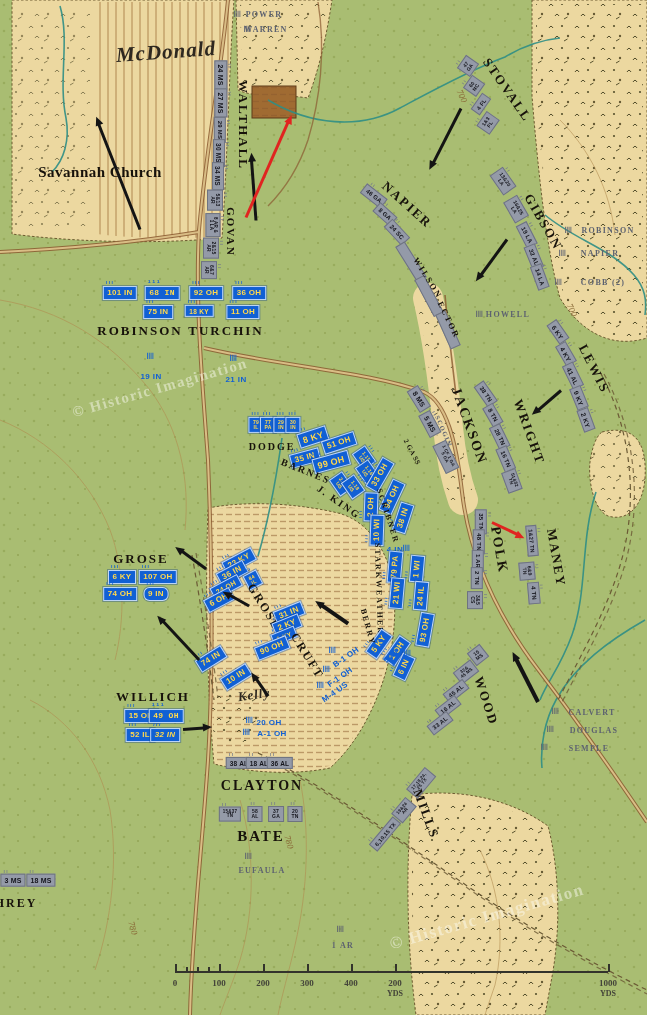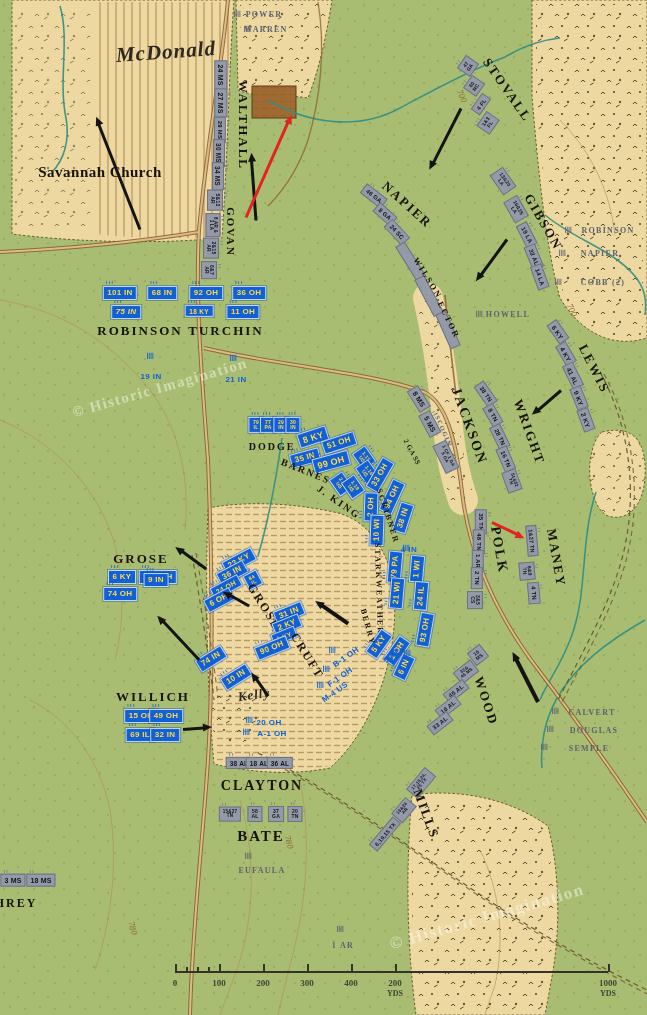--- a/index.html
+++ b/index.html
@@ -166,24 +166,24 @@
 AR</div>
       <div class="mk c" style="left: 213px; top: 225px; --r: 90deg; font-size: 4.5px;">8 AR &amp;
 1 LA</div>
       <div class="mk c" style="left: 211px; top: 248px; --r: 90deg; font-size: 5px;">2&amp;15
 AR</div>
       <div class="mk c" style="left: 209px; top: 270px; --r: 90deg; font-size: 5px;">6&amp;7
 AR</div>
       <div class="mk n" style="left: 243px; top: 125px; --r: 90deg; font-size: 13px;">WALTHALL</div>
       <div class="mk n" style="left: 231px; top: 232px; --r: 90deg; font-size: 11px;">GOVAN</div>
       <div class="mk u" style="left: 120px; top: 293px;">101 IN</div>
-      <div class="mk u" style="left: 162px; top: 293px;">68 IN</div>
+      <div class="mk u" style="left: 162px; top: 293px; font-family: Liberation Mono, monospace;">68 IN</div>
       <div class="mk u" style="left: 206px; top: 293px;">92 OH</div>
       <div class="mk u" style="left: 249px; top: 293px;">36 OH</div>
-      <div class="mk u" style="left: 126px; top: 312px; font-style: italic;">75 IN</div>
+      <div class="mk u" style="left: 158px; top: 312px;">75 IN</div>
       <div class="mk u" style="left: 199px; top: 311px; font-size: 6.5px;">18 KY</div>
       <div class="mk u" style="left: 243px; top: 312px;">11 OH</div>
       <div class="mk n" style="left: 140px; top: 331px; font-size: 13px;">ROBINSON</div>
       <div class="mk n" style="left: 226px; top: 331px; font-size: 13px;">TURCHIN</div>
       <div class="mk ai-b" style="left: 150px; top: 356px;"></div>
       <div class="mk ub" style="left: 151px; top: 376px;">19 IN</div>
       <div class="mk ai-b" style="left: 233px; top: 358px;"></div>
       <div class="mk ub" style="left: 236px; top: 379px;">21 IN</div>
       <div class="mk c" style="left: 468px; top: 66px; --r: -55deg; font-size: 5px;">47
 GA</div>
@@ -260,21 +260,21 @@
 US</div>
       <div class="mk u" style="left: 353px; top: 487px; --r: 55deg; font-size: 5px;">1.18
 US</div>
       <div class="mk n" style="left: 339px; top: 502px; --r: 35deg; font-size: 10px;">J. KING</div>
       <div class="mk u" style="left: 380px; top: 475px; --r: -60deg;">33 OH</div>
       <div class="mk u" style="left: 392px; top: 497px; --r: -65deg;">94 OH</div>
       <div class="mk u" style="left: 403px; top: 518px; --r: -72deg;">38 IN</div>
       <div class="mk u" style="left: 371px; top: 507px; --r: -88deg;">2 OH</div>
       <div class="mk u" style="left: 377px; top: 530px; --r: -88deg;">10 WI</div>
       <div class="mk n" style="left: 388px; top: 516px; --r: 72deg; font-size: 8px;">SCRIBNER</div>
-      <div class="mk ub" style="left: 409px; top: 549px;">4 IN</div>
+      <div class="mk ub" style="left: 395px; top: 549px;">4 IN</div>
       <div class="mk ai-b" style="left: 406px; top: 548px;"></div>
       <div class="mk u" style="left: 395px; top: 567px; --r: -85deg;">79 PA</div>
       <div class="mk u" style="left: 397px; top: 593px; --r: -85deg;">21 WI</div>
       <div class="mk u" style="left: 417px; top: 569px; --r: -85deg;">1 WI</div>
       <div class="mk u" style="left: 421px; top: 596px; --r: -85deg;">24 IL</div>
       <div class="mk n" style="left: 379px; top: 589px; --r: 88deg; font-size: 8px;">STARKWEATHER</div>
       <div class="mk u" style="left: 425px; top: 630px; --r: -80deg;">93 OH</div>
       <div class="mk u" style="left: 379px; top: 644px; --r: -55deg;">5 KY</div>
       <div class="mk u" style="left: 397px; top: 651px; --r: -55deg;">1 OH</div>
       <div class="mk u" style="left: 404px; top: 667px; --r: -65deg;">6 IN</div>
@@ -284,41 +284,41 @@
       <div class="mk ai-b" style="left: 332px; top: 650px;"></div>
       <div class="mk ub" style="left: 346px; top: 657px; --r: -35deg;">B-1 OH</div>
       <div class="mk ai-b" style="left: 326px; top: 669px;"></div>
       <div class="mk ub" style="left: 340px; top: 677px; --r: -35deg;">F-1 OH</div>
       <div class="mk ai-b" style="left: 320px; top: 685px;"></div>
       <div class="mk ub" style="left: 335px; top: 692px; --r: -35deg;">M-4 US</div>
       <div class="mk n" style="left: 141px; top: 559px; font-size: 13px;">GROSE</div>
       <div class="mk u" style="left: 122px; top: 577px;">6 KY</div>
       <div class="mk u" style="left: 158px; top: 577px;">107 OH</div>
       <div class="mk u" style="left: 120px; top: 594px;">74 OH</div>
-      <div class="mk u" style="left: 156px; top: 580px;">9 IN</div>
+      <div class="mk u" style="left: 156px; top: 594px; border-radius: 6px;">9 IN</div>
       <div class="mk u" style="left: 239px; top: 561px; --r: -28deg;">23 KY</div>
       <div class="mk u" style="left: 232px; top: 573px; --r: -28deg;">36 IN</div>
       <div class="mk u" style="left: 253px; top: 580px; --r: -28deg; font-size: 5px;">84
 IL</div>
       <div class="mk u" style="left: 226px; top: 587px; --r: -28deg; font-size: 7px;">24 OH</div>
       <div class="mk u" style="left: 219px; top: 600px; --r: -28deg;">6 OH</div>
       <div class="mk n" style="left: 264px; top: 607px; --r: 58deg; font-size: 12px;">GROSE</div>
       <div class="mk u" style="left: 289px; top: 613px; --r: -22deg;">31 IN</div>
       <div class="mk u" style="left: 287px; top: 625px; --r: -22deg;">2 KY</div>
       <div class="mk u" style="left: 284px; top: 636px; --r: -22deg; font-size: 6.5px;">1 KY</div>
       <div class="mk u" style="left: 272px; top: 648px; --r: -22deg;">90 OH</div>
       <div class="mk n" style="left: 307px; top: 656px; --r: 58deg; font-size: 12px;">CRUFT</div>
       <div class="mk u" style="left: 211px; top: 659px; --r: -32deg;">74 IN</div>
       <div class="mk u" style="left: 236px; top: 677px; --r: -32deg;">10 IN</div>
       <div class="mk place" style="left: 254px; top: 695px; --r: -8deg; font-size: 13px;">Kelly</div>
       <div class="mk n" style="left: 153px; top: 697px; font-size: 13px;">WILLICH</div>
       <div class="mk u" style="left: 141px; top: 716px;">15 OH</div>
-      <div class="mk u" style="left: 166px; top: 716px;">49 OH</div>
-      <div class="mk u" style="left: 140px; top: 735px;">69 IL</div>
-      <div class="mk u" style="left: 165px; top: 735px;">32 IN</div>
+      <div class="mk u" style="left: 166px; top: 716px; font-family: Liberation Mono, monospace;">49 OH</div>
+      <div class="mk u" style="left: 140px; top: 735px;">52 IL</div>
+      <div class="mk u" style="left: 165px; top: 735px; font-style: italic;">32 IN</div>
       <div class="mk ai-b" style="left: 249px; top: 720px;"></div>
       <div class="mk ub" style="left: 269px; top: 722px;">20 OH</div>
       <div class="mk ai-b" style="left: 246px; top: 732px;"></div>
       <div class="mk ub" style="left: 272px; top: 733px;">A-1 OH</div>
       <div class="mk c" style="left: 481px; top: 522px; --r: 90deg; font-size: 6px;">35 TN</div>
       <div class="mk c" style="left: 479px; top: 542px; --r: 90deg; font-size: 6px;">48 TN</div>
       <div class="mk c" style="left: 478px; top: 561px; --r: 90deg; font-size: 6px;">1 AR</div>
       <div class="mk c" style="left: 477px; top: 578px; --r: 90deg; font-size: 6px;">2 TN</div>
       <div class="mk c" style="left: 475px; top: 600px; --r: 90deg; font-size: 5px;">3&amp;5
 CS</div>

